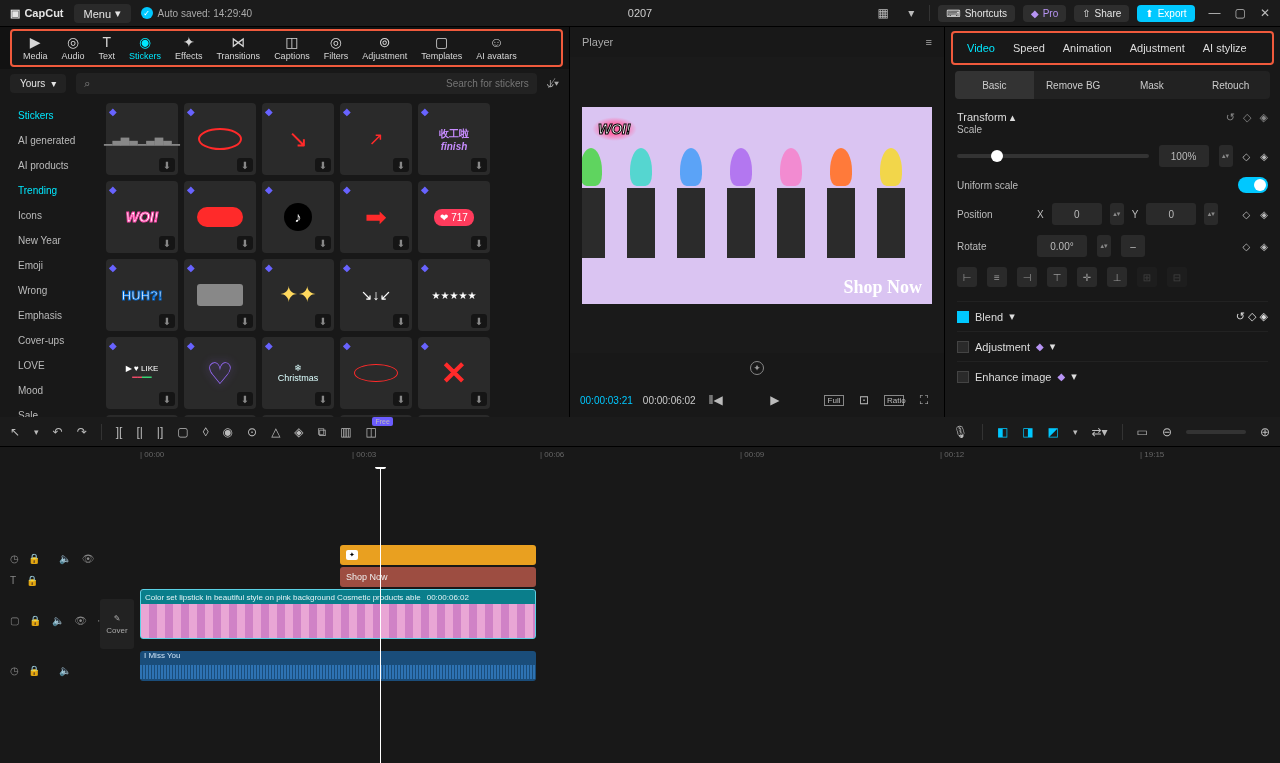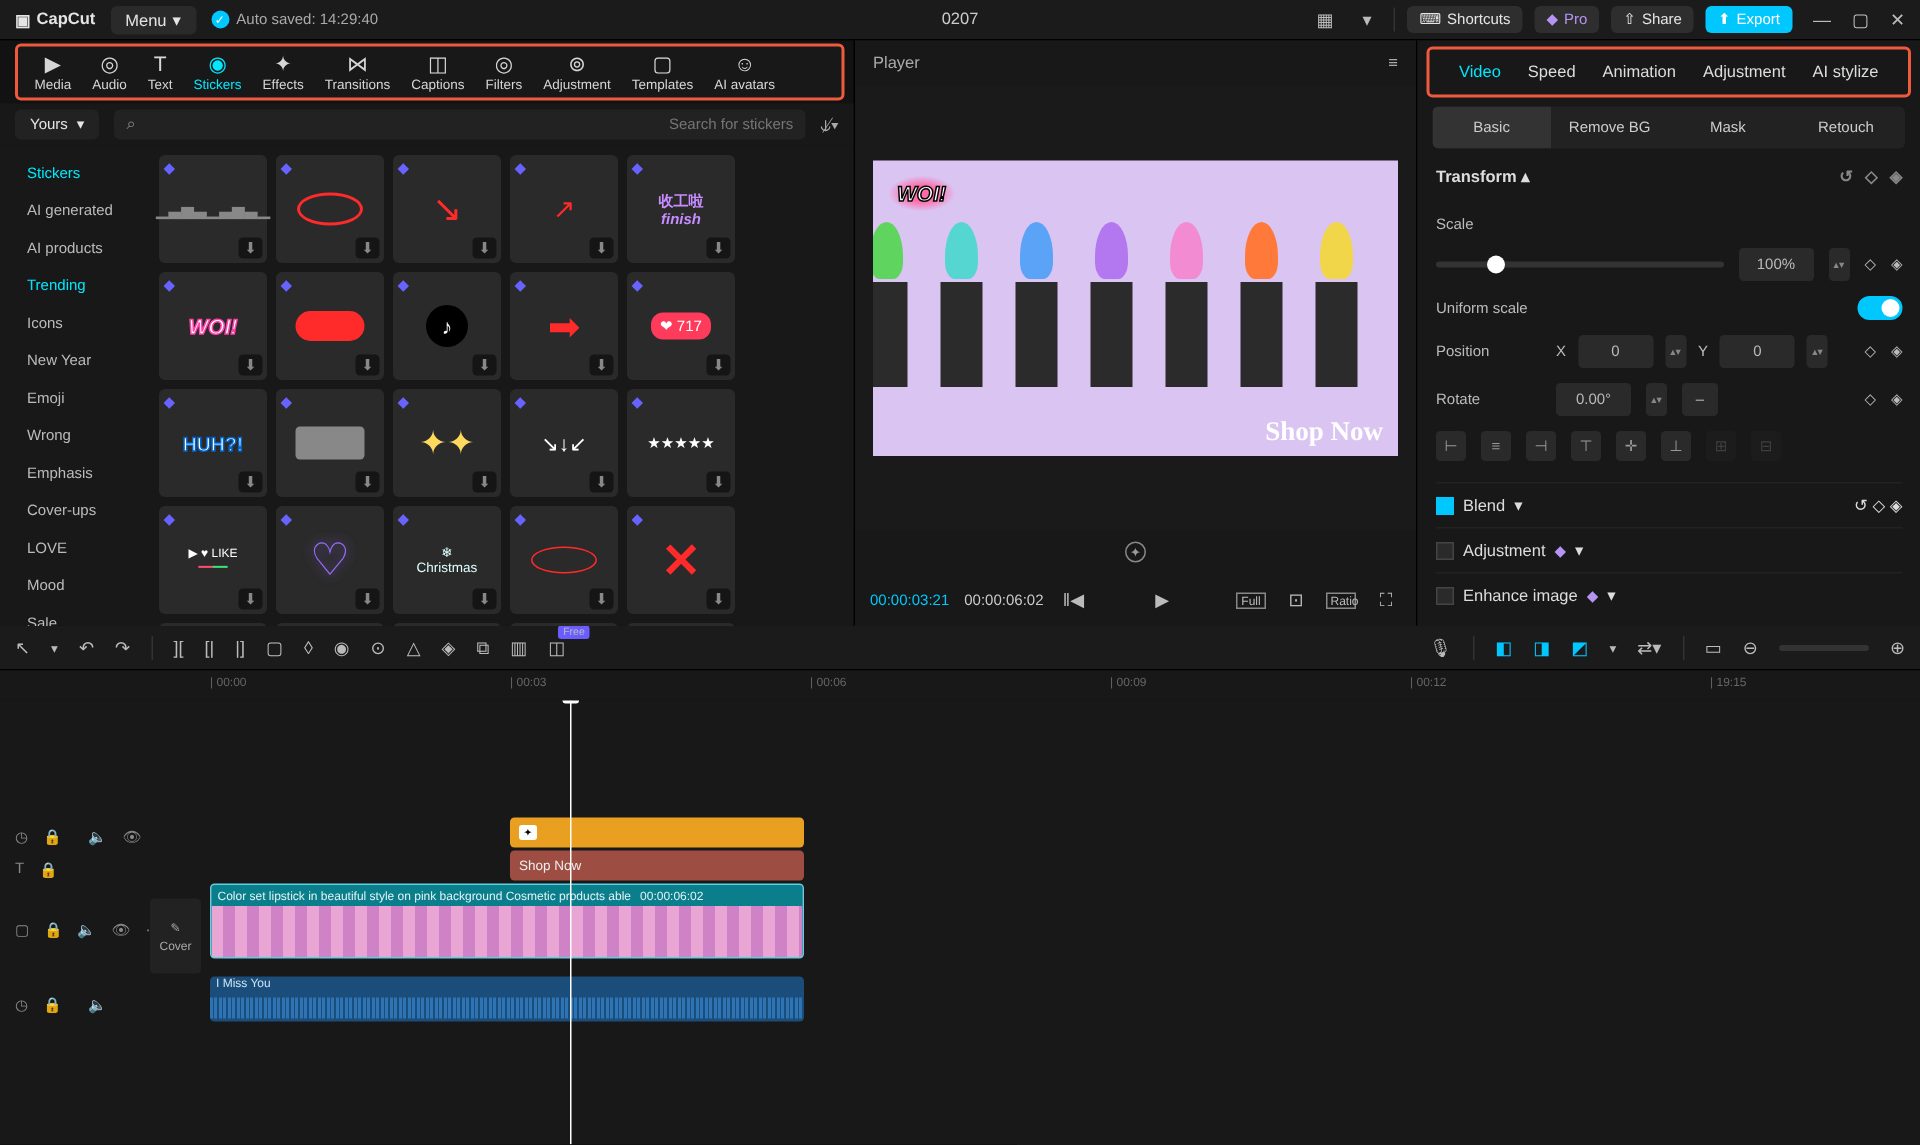--- a/index.html
+++ b/index.html
@@ -44,29 +44,29 @@
 .lip-base { width: 28px; height: 70px; background: #2b2b2b; margin-top: 2px; }
 .shop-now { position: absolute; right: 10px; bottom: 6px; color: #fff; font-size: 18px; font-weight: 600; font-family: Georgia, serif; }
 .woi-sticker { position: absolute; top: 10px; left: 10px; font-size: 14px; font-weight: 900; font-style: italic; color: #fff; -webkit-text-stroke: 1px #000; background: radial-gradient(#ff6aa8 30%, transparent 70%); padding: 4px 6px; }
 .below-preview { height: 30px; display: flex; align-items: center; justify-content: center; color: #999; }
 .player-ctrl { height: 34px; display: flex; align-items: center; padding: 0 10px; gap: 10px; font-size: 10px; }
 .tc { color: #00c8ff; }
 .tc2 { color: #ccc; }
 .player-ctrl .spacer { flex: 1; }
 .pc-icon { width: 20px; text-align: center; color: #bbb; cursor: pointer; font-size: 12px; }
 .right-panel { width: 335px; background: #181818; display: flex; flex-direction: column; }
-.rp-tabs { height: 34px; border: 2px solid #f05a3c; border-radius: 4px; margin: 4px 6px; display: flex; align-items: center; gap: 18px; padding: 0 14px; justify-content: center; }
+.rp-tabs { height: 34px; border: 2px solid #f05a3c; border-radius: 4px; margin: 4px 6px; display: flex; align-items: center; gap: 18px; padding: 0 14px; }
 .rp-tab { font-size: 11px; color: #ddd; cursor: pointer; }
 .rp-tab.active { color: #00e8ff; }
 .rp-subtabs { height: 28px; display: flex; background: #222; margin: 2px 10px; border-radius: 4px; overflow: hidden; }
 .rp-sub { flex: 1; display: flex; align-items: center; justify-content: center; font-size: 10px; color: #ccc; cursor: pointer; }
 .rp-sub.active { background: #333; }
 .rp-body { flex: 1; padding: 10px 12px; overflow-y: auto; }
 .prop-section { margin-bottom: 14px; }
-.prop-head { display: flex; align-items: center; justify-content: space-between; font-size: 11px; color: #ddd; margin-bottom: 20px; font-weight: bold; }
+.prop-head { display: flex; align-items: center; justify-content: space-between; font-size: 11px; color: #ddd; margin-bottom: 0; }
 .prop-head .icons { display: flex; gap: 8px; color: #888; }
 .prop-row { display: flex; align-items: center; gap: 10px; font-size: 10px; color: #bbb; margin-bottom: 10px; }
 .prop-row .label { width: 70px; }
 .slider { flex: 1; height: 4px; background: #333; border-radius: 2px; position: relative; }
 .slider-th { position: absolute; left: 18%; top: -4px; width: 12px; height: 12px; background: #fff; border-radius: 50%; }
 .num-box { width: 50px; height: 22px; background: #2a2a2a; border-radius: 3px; display: flex; align-items: center; justify-content: center; font-size: 10px; }
 .stepper { width: 14px; height: 22px; background: #2a2a2a; border-radius: 3px; display: flex; flex-direction: column; font-size: 7px; color: #888; align-items: center; justify-content: center; }
 .toggle { width: 30px; height: 16px; background: #00c8ff; border-radius: 8px; position: relative; }
 .toggle::after { content: ""; position: absolute; right: 2px; top: 2px; width: 12px; height: 12px; background: #fff; border-radius: 50%; }
 .xy-row { display: flex; align-items: center; gap: 8px; font-size: 10px; }
@@ -527,21 +527,21 @@
     <span class="tl-tool" style="font-size:9px">▾</span>
     <span class="tl-tool">⇄▾</span>
     <span class="tl-tool sep"></span>
     <span class="tl-tool">▭</span>
     <span class="tl-tool">⊖</span>
     <div class="zoom-slider"></div>
     <span class="tl-tool">⊕</span>
   </div>
   <div class="ruler" id="ruler">
       <div class="ruler-mark" style="left: 140px;">| 00:00</div>
-      <div class="ruler-mark" style="left: 340px;">| 00:03</div>
+      <div class="ruler-mark" style="left: 352px;">| 00:03</div>
       <div class="ruler-mark" style="left: 540px;">| 00:06</div>
       <div class="ruler-mark" style="left: 740px;">| 00:09</div>
       <div class="ruler-mark" style="left: 940px;">| 00:12</div>
       <div class="ruler-mark" style="left: 1140px;">| 19:15</div>
     </div>
   <div class="tracks">
     <div class="track-row" style="top:78px">
         <div class="gutter">
           <span class="row-icons">
             <span>◷</span>

